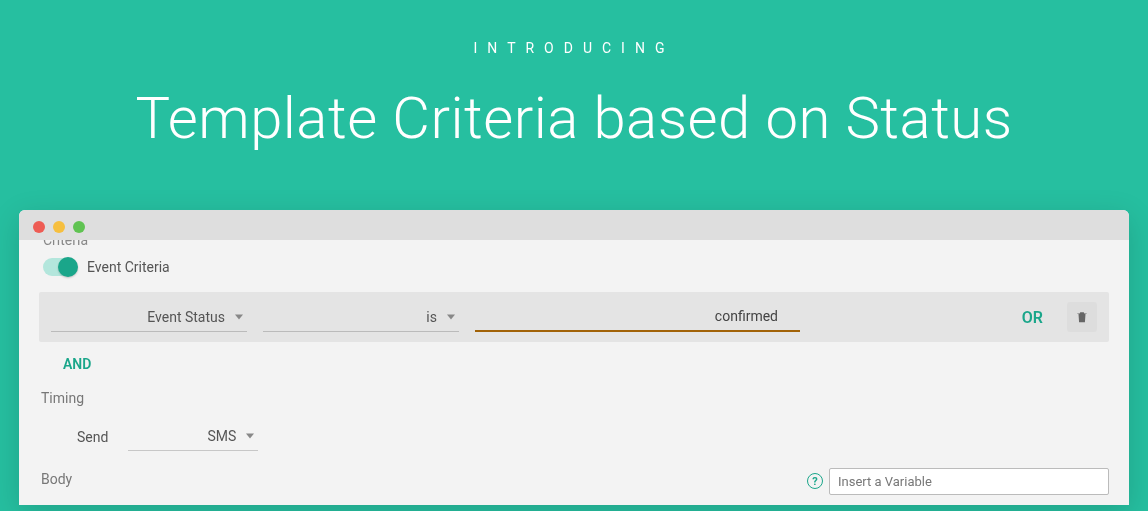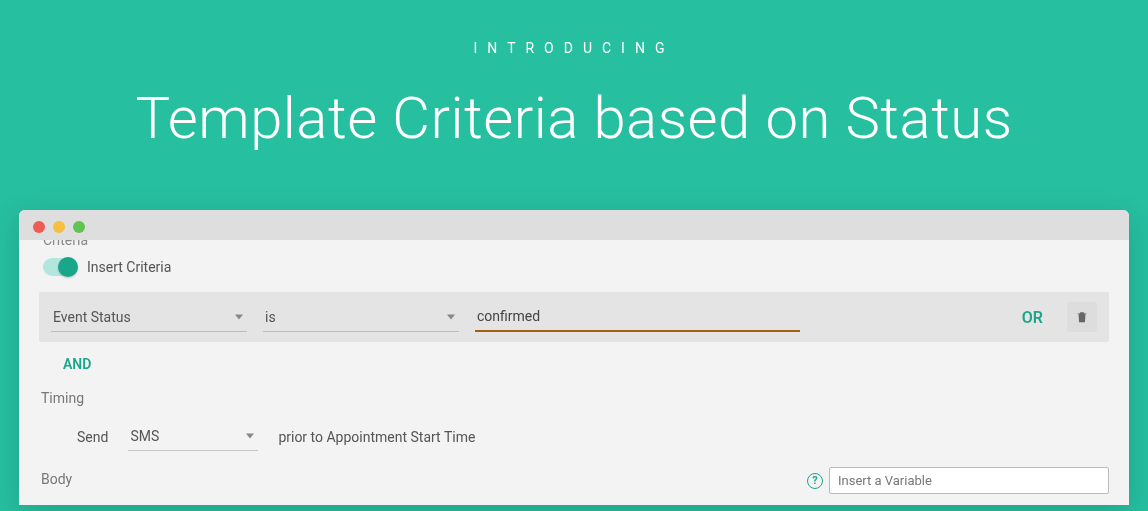--- a/index.html
+++ b/index.html
@@ -98,21 +98,21 @@
   .dropdown {
     background: transparent;
     border: none;
     border-bottom: 1px solid rgba(0,0,0,0.18);
     padding: 6px 22px 6px 2px;
     font-size: 14px;
     color: #555;
     position: relative;
     display: flex;
     align-items: center;
-    justify-content: flex-start;
+    justify-content: flex-end;
     cursor: pointer;
   }
   .dropdown .caret {
     position: absolute;
     right: 4px;
     top: 50%;
     transform: translateY(-50%);
     width: 0; height: 0;
     border-left: 4px solid transparent;
     border-right: 4px solid transparent;
@@ -155,21 +155,21 @@
     display: flex;
     align-items: center;
     gap: 20px;
     margin: 16px 0 16px 38px;
   }
   .plain-label { color:#555; }
   .dd-small { width:130px; }
   .dd-med { width:255px; }
   .body-row {
     display:flex;
-    align-items:flex-start;
+    align-items:center;
     justify-content:space-between;
     margin-top: 6px;
   }
   .variable-wrap {
     display:flex;
     align-items:center;
     gap:6px;
   }
   .help-ico {
     width:16px;height:16px;border-radius:50%;
@@ -205,21 +205,21 @@
   <div class="titlebar">
     <div class="tl-dot tl-red"></div>
     <div class="tl-dot tl-yellow"></div>
     <div class="tl-dot tl-green"></div>
   </div>
   <div class="panel">
     <div class="cutoff-label" style="margin-top:-4px;overflow:hidden;height:10px;line-height:0px;">Criteria</div>
 
     <div class="toggle-row">
       <div class="toggle"></div>
-      <span>Insert Criteria</span>
+      <span>Event Criteria</span>
     </div>
 
     <div class="criteria-bar">
       <div class="dropdown dd1">
         <span>Event Status</span>
         <span class="caret"></span>
       </div>
       <div class="dropdown dd2">
         <span>is</span>
         <span class="caret"></span>
@@ -237,21 +237,20 @@
 
     <span class="and-label">AND</span>
 
     <div class="section-label">Timing</div>
     <div class="timing-row">
       <span class="plain-label">Send</span>
       <div class="dropdown dd-small">
         <span>SMS</span>
         <span class="caret"></span>
       </div>
-      <span class="plain-label">prior to Appointment Start Time</span>
     </div>
 
     <div class="body-row">
       <span class="section-label">Body</span>
       <div class="variable-wrap">
         <div class="help-ico">?</div>
         <div class="variable-select">
           <span>Insert a Variable</span>
           <span class="caret"></span>
         </div>

